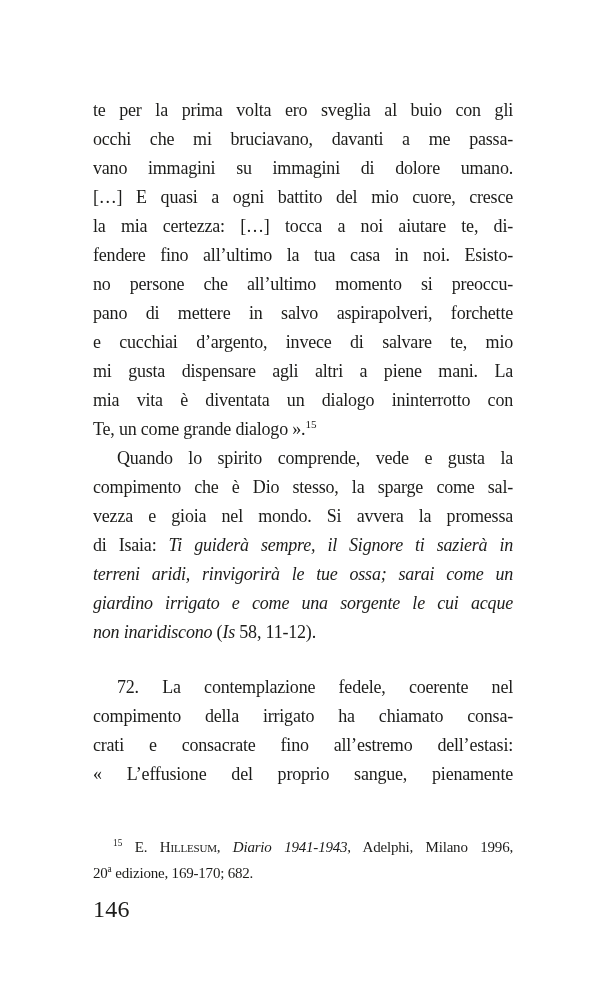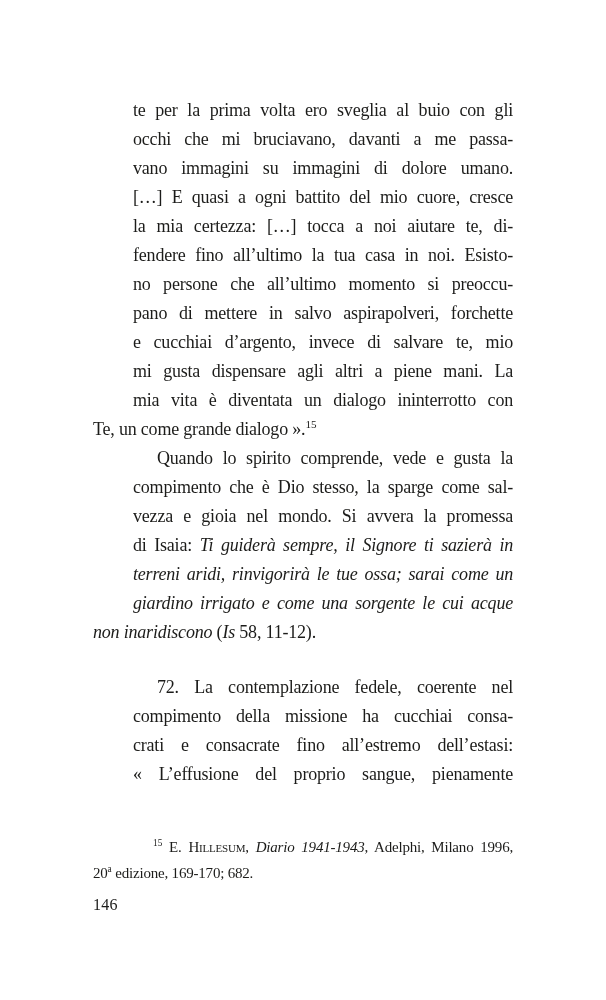--- a/index.html
+++ b/index.html
@@ -17,21 +17,21 @@
     left: 93px;
     top: 96px;
     width: 420px;
     font-size: 18px;
     line-height: 29px;
     letter-spacing: -0.2px;
   }
   .para { margin: 0; }
   .para.gap { margin-top: 26px; }
   .line { min-height: 29px; }
-  .line.just { text-align: justify; text-align-last: justify; margin-left: 40px; }
+  .line.just { text-align: justify; text-align-last: justify; }
   .line.ind { text-indent: 24px; }
   .it { font-style: italic; }
   .bd { font-weight: normal; }
   .sc { font-variant: small-caps; }
   .sup {
     font-size: 62%;
     vertical-align: super;
     line-height: 0;
     letter-spacing: 0;
   }
@@ -43,21 +43,21 @@
     font-size: 15px;
     line-height: 26px;
     letter-spacing: -0.2px;
   }
   .footnote-block .line { min-height: 26px; }
   .footnote-block .line.ind { text-indent: 20px; }
   .page-number {
     position: absolute;
     left: 93px;
     top: 896px;
-    font-size: 16px;
+    font-size: 24px;
     letter-spacing: 0.2px;
   }
 </style>
 </head>
 <body>
 
 <div class="page">
   <div class="text-block" id="body-block">
       <div class="para">
         <div class="line just"><span>te per la prima volta ero sveglia al buio con gli</span></div>
@@ -77,21 +77,21 @@
         <div class="line just ind"><span>Quando lo spirito comprende, vede e gusta la</span></div>
         <div class="line just"><span>compimento che è Dio stesso, la sparge come sal-</span></div>
         <div class="line just"><span>vezza e gioia nel mondo. Si avvera la promessa</span></div>
         <div class="line just"><span>di Isaia: </span><span class="it">Ti guiderà sempre, il Signore ti sazierà in</span></div>
         <div class="line just"><span class="it">terreni aridi, rinvigorirà le tue ossa; sarai come un</span></div>
         <div class="line just"><span class="it">giardino irrigato e come una sorgente le cui acque</span></div>
         <div class="line"><span class="it">non inaridiscono </span><span>(</span><span class="it">Is</span><span> 58, 11-12).</span></div>
       </div>
       <div class="para gap">
         <div class="line just ind"><span class="bd">72.</span><span> La contemplazione fedele, coerente nel</span></div>
-        <div class="line just"><span>compimento della missione ha cucchiai consa-</span></div>
+        <div class="line just"><span>compimento della irrigato ha chiamato consa-</span></div>
         <div class="line just"><span>crati e consacrate fino all’estremo dell’estasi:</span></div>
         <div class="line just"><span>« L’effusione del proprio sangue, pienamente</span></div>
       </div>
     </div>
   <div class="footnote-block" id="footnote-block">
       <div class="para">
         <div class="line just ind"><span class="sup">15</span><span> E. </span><span class="sc">Hillesum</span><span>, </span><span class="it">Diario 1941-1943</span><span>, Adelphi, Milano 1996,</span></div>
         <div class="line"><span>20</span><span class="sup">a</span><span> edizione, 169-170; 682.</span></div>
       </div>
     </div>

